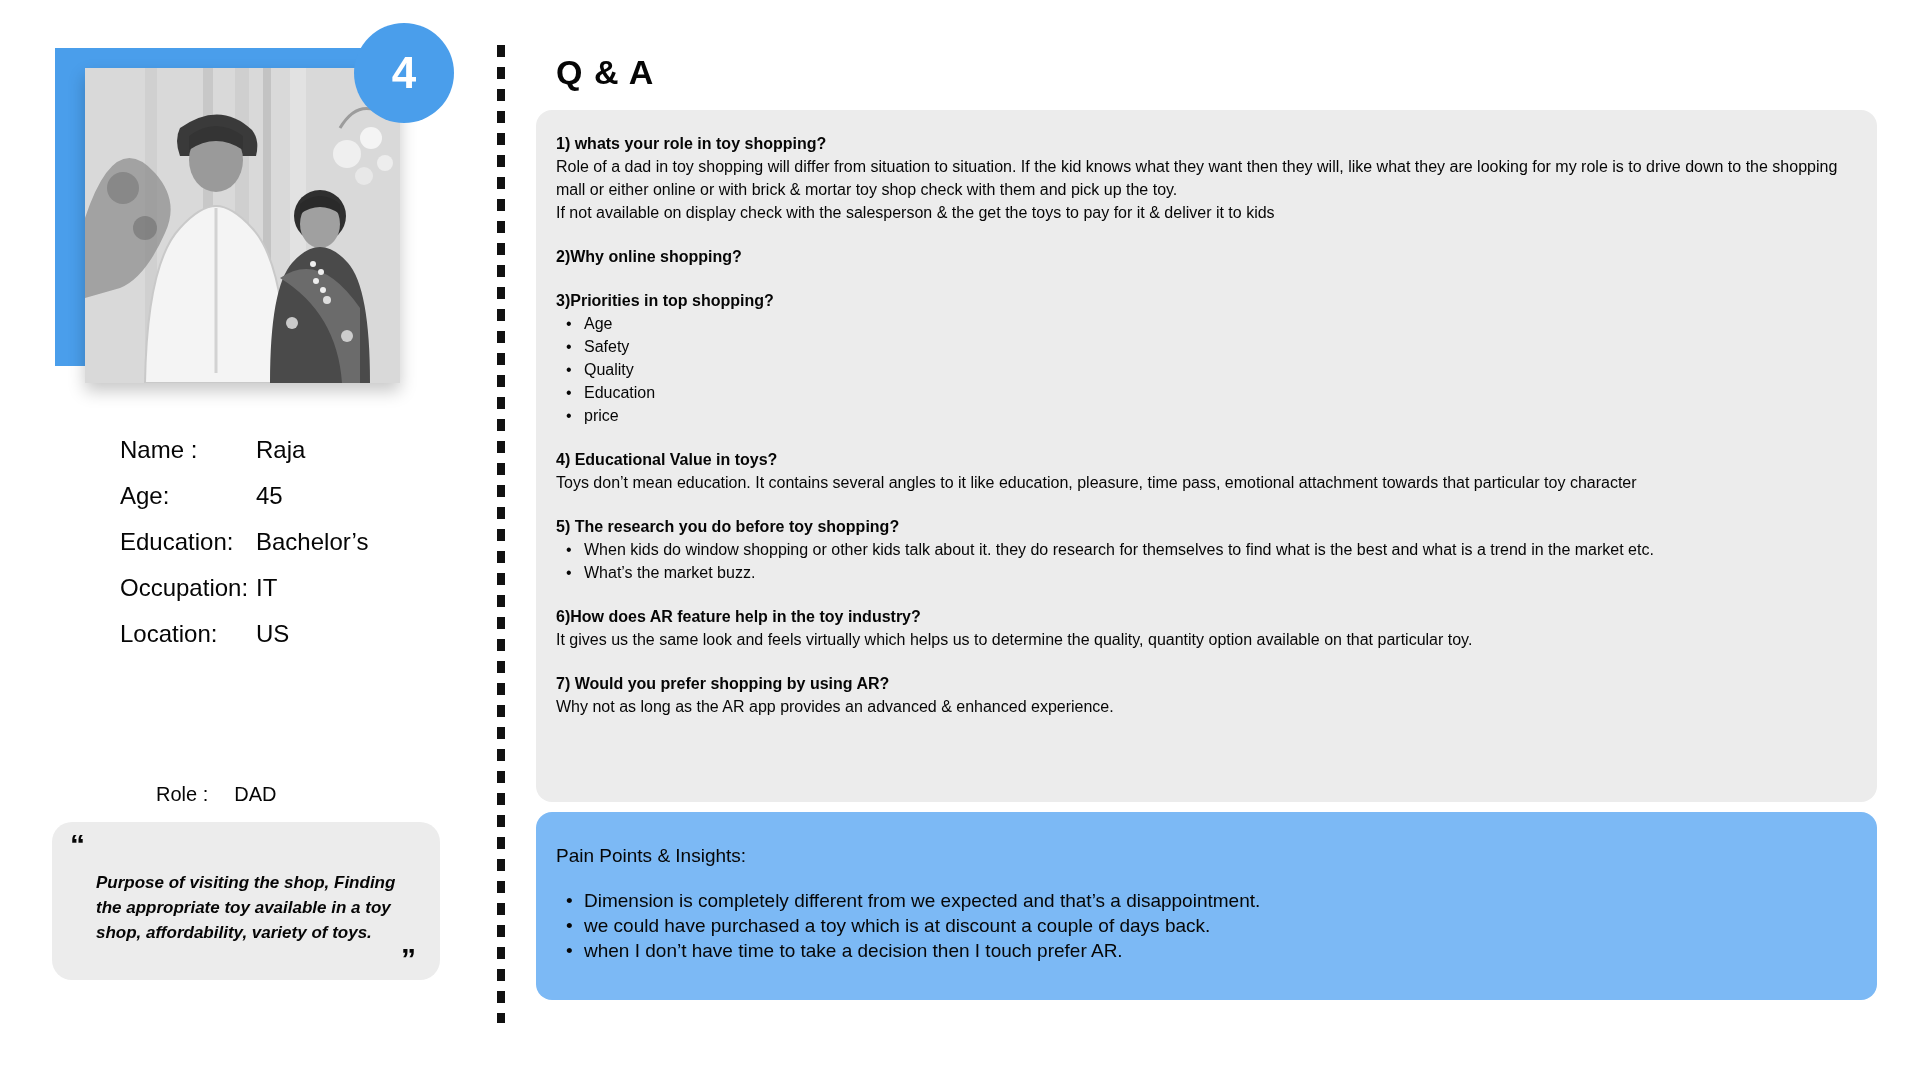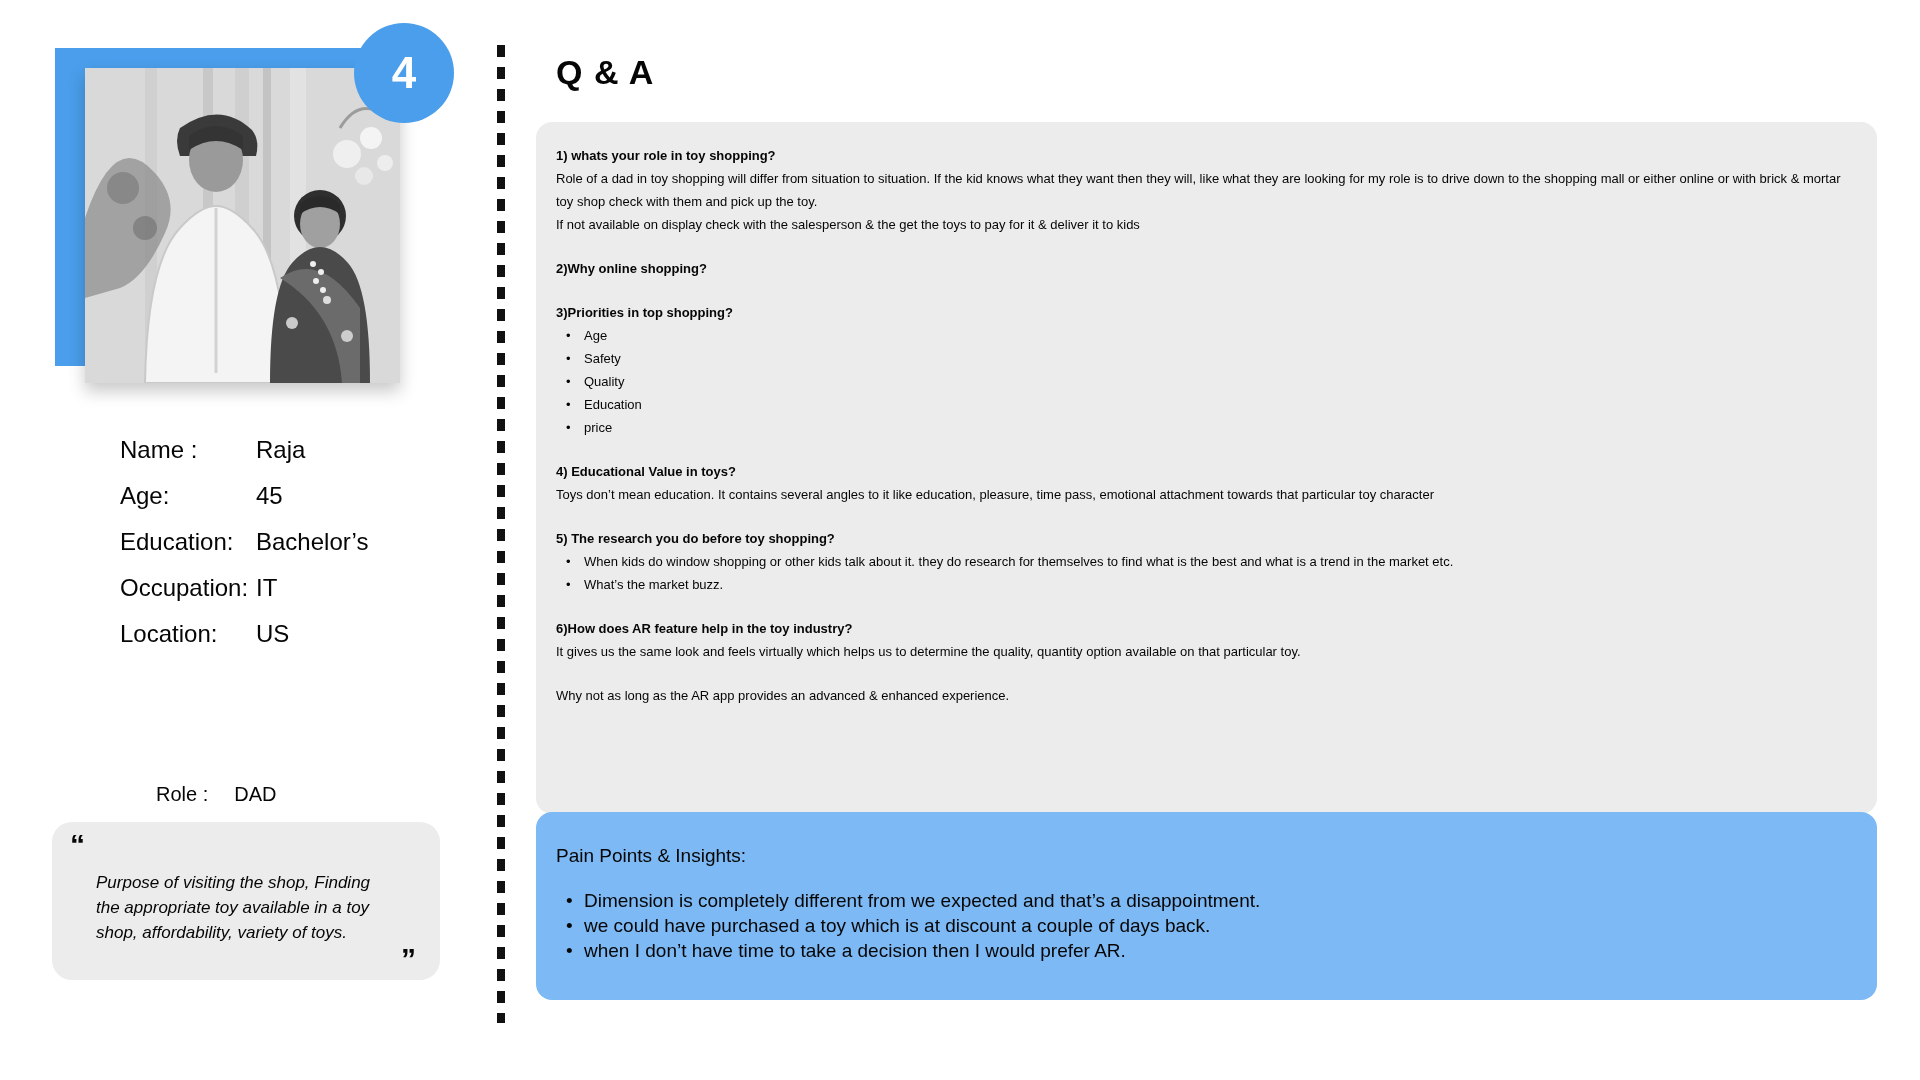--- a/index.html
+++ b/index.html
@@ -16,31 +16,31 @@
   .profile-fields { position: absolute; left: 120px; top: 436px; font-size: 24px; }
   .pf-row { display: flex; margin-bottom: 18px; }
   .pf-label { width: 136px; }
   .pf-value { }
 
   .role-line { position: absolute; left: 156px; top: 783px; font-size: 20px; display: flex; gap: 26px; }
 
   .quote-box { position: absolute; left: 52px; top: 822px; width: 388px; height: 158px; background: var(--boxgray); border-radius: 20px; }
   .q-open  { position: absolute; left: 18px; top: 6px; font-size: 30px; font-weight: bold; }
   .q-close { position: absolute; right: 24px; bottom: 4px; font-size: 30px; font-weight: bold; }
-  .q-text  { position: absolute; left: 44px; top: 48px; width: 300px; font-size: 17px; font-weight: normal; font-style: italic; line-height: 25px; }
+  .q-text  { position: absolute; left: 44px; top: 48px; width: 300px; font-size: 17px; font-weight: bold; font-style: italic; line-height: 25px; }
 
   
   .divider { position: absolute; left: 497px; top: 45px; width: 8px; height: 978px;
              background: repeating-linear-gradient(to bottom, #111 0px, #111 12px, transparent 12px, transparent 22px); }
 
   
   .qa-title { position: absolute; left: 556px; top: 53px; font-size: 34px; font-weight: 800; letter-spacing: 1px; text-align: center; }
 
   .qa-box { position: absolute; left: 536px; top: 110px; width: 1341px; height: 692px; background: var(--boxgray);
-            border-radius: 16px; padding: 22px 32px 10px 20px; font-size: 13px; line-height: 23px; overflow: hidden; margin-top: 12px; }
+            border-radius: 16px; padding: 22px 32px 10px 20px; font-size: 16px; line-height: 23px; overflow: hidden; }
   .qa-item { margin-bottom: 21px; }
   .qa-item:last-child { margin-bottom: 0; }
   .qa-q { font-weight: bold; }
   .qa-a { }
   ul.dots { list-style: none; }
   ul.dots li { padding-left: 28px; position: relative; }
   ul.dots li::before { content: "•"; position: absolute; left: 10px; }
 
   .pain-box { position: absolute; left: 536px; top: 812px; width: 1341px; height: 188px; background: var(--lightblue);
               border-radius: 16px; padding: 32px 40px 0 20px; font-size: 19px; line-height: 23px; }
@@ -172,27 +172,28 @@
         <li>What’s the market buzz.</li>
       </ul>
     </div>
 
     <div class="qa-item">
       <div class="qa-q">6)How does AR feature help in the toy industry?</div>
       <div class="qa-a">It gives us the same look and feels virtually which helps us to determine the quality, quantity option available on that particular toy.</div>
     </div>
 
     <div class="qa-item">
+      <div class="qa-q">7) Would you prefer shopping by using AR?</div>
       <div class="qa-a">Why not as long as the AR app provides an advanced &amp; enhanced experience.</div>
     </div>
 
   </div>
 
   <div class="pain-box">
     <div class="pain-title">Pain Points &amp; Insights:</div>
     <ul class="dots">
       <li>Dimension is completely different from we expected and that’s a disappointment.</li>
       <li>we could have purchased a toy which is at discount a couple of days back.</li>
-      <li>when I don’t have  time to take a decision then I would prefer AR.</li>
+      <li>when I don’t have  time to take a decision then I touch prefer AR.</li>
     </ul>
   </div>
 
 </div>
 
 </body></html>

